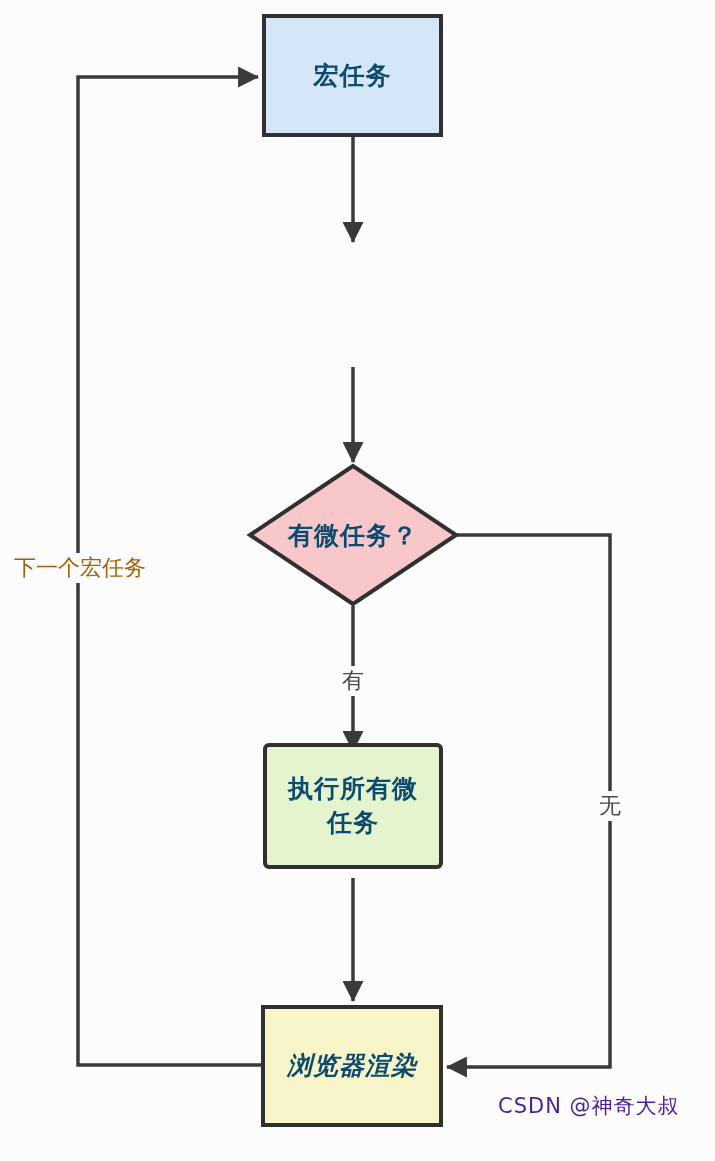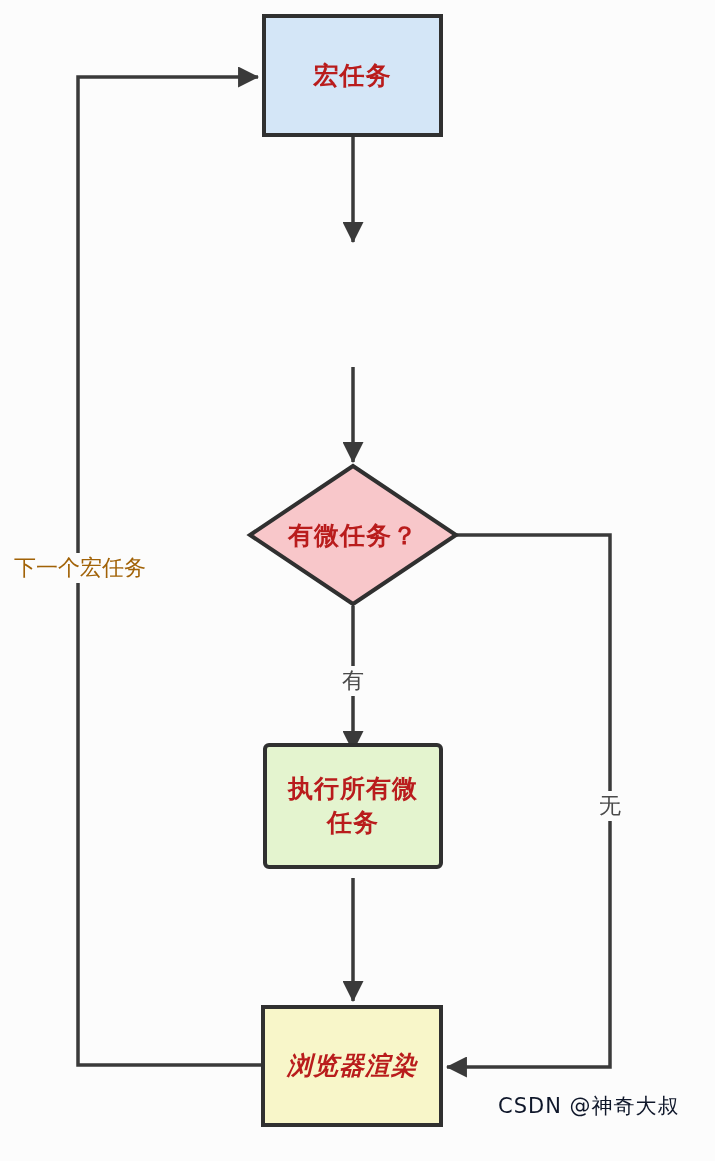--- a/index.html
+++ b/index.html
@@ -36,21 +36,21 @@
     box-sizing: border-box;
     border: 4px solid #303030;
     display: flex;
     align-items: center;
     justify-content: center;
     text-align: center;
   }
   .node-label {
     font-size: 25px;
     font-weight: bold;
-    color: #b91c1c;
+    color: #0c4a6e;
     letter-spacing: 1px;
     line-height: 1.35;
   }
   .node-label.narrow {
     max-width: 148px;
     display: inline-block;
   }
   .diamond-label-wrap {
     position: absolute;
     left: 253px;
@@ -119,15 +119,15 @@
   <div class="node" style="left:261px; top:1005px; width:182px; height:122px; background:#f8f6c9;font-style:italic;">
     <span class="node-label">浏览器渲染</span>
   </div>
 
   <div class="edge-label" style="left: 333px; top: 666px; width: 40px; color: rgb(74, 74, 74);">有</div>
 
   <div class="edge-label" style="left: 590px; top: 791px; width: 40px; color: rgb(74, 74, 74);">无</div>
 
   <div class="edge-label" style="left: 10px; top: 553px; width: 140px; color: #a16207;">下一个宏任务</div>
 
-  <div class="watermark" style="color: #0f172a;">CSDN @神奇大叔</div>
+  <div class="watermark" style="color: #4c1d95;">CSDN @神奇大叔</div>
 
 </div>
 
 </body></html>

